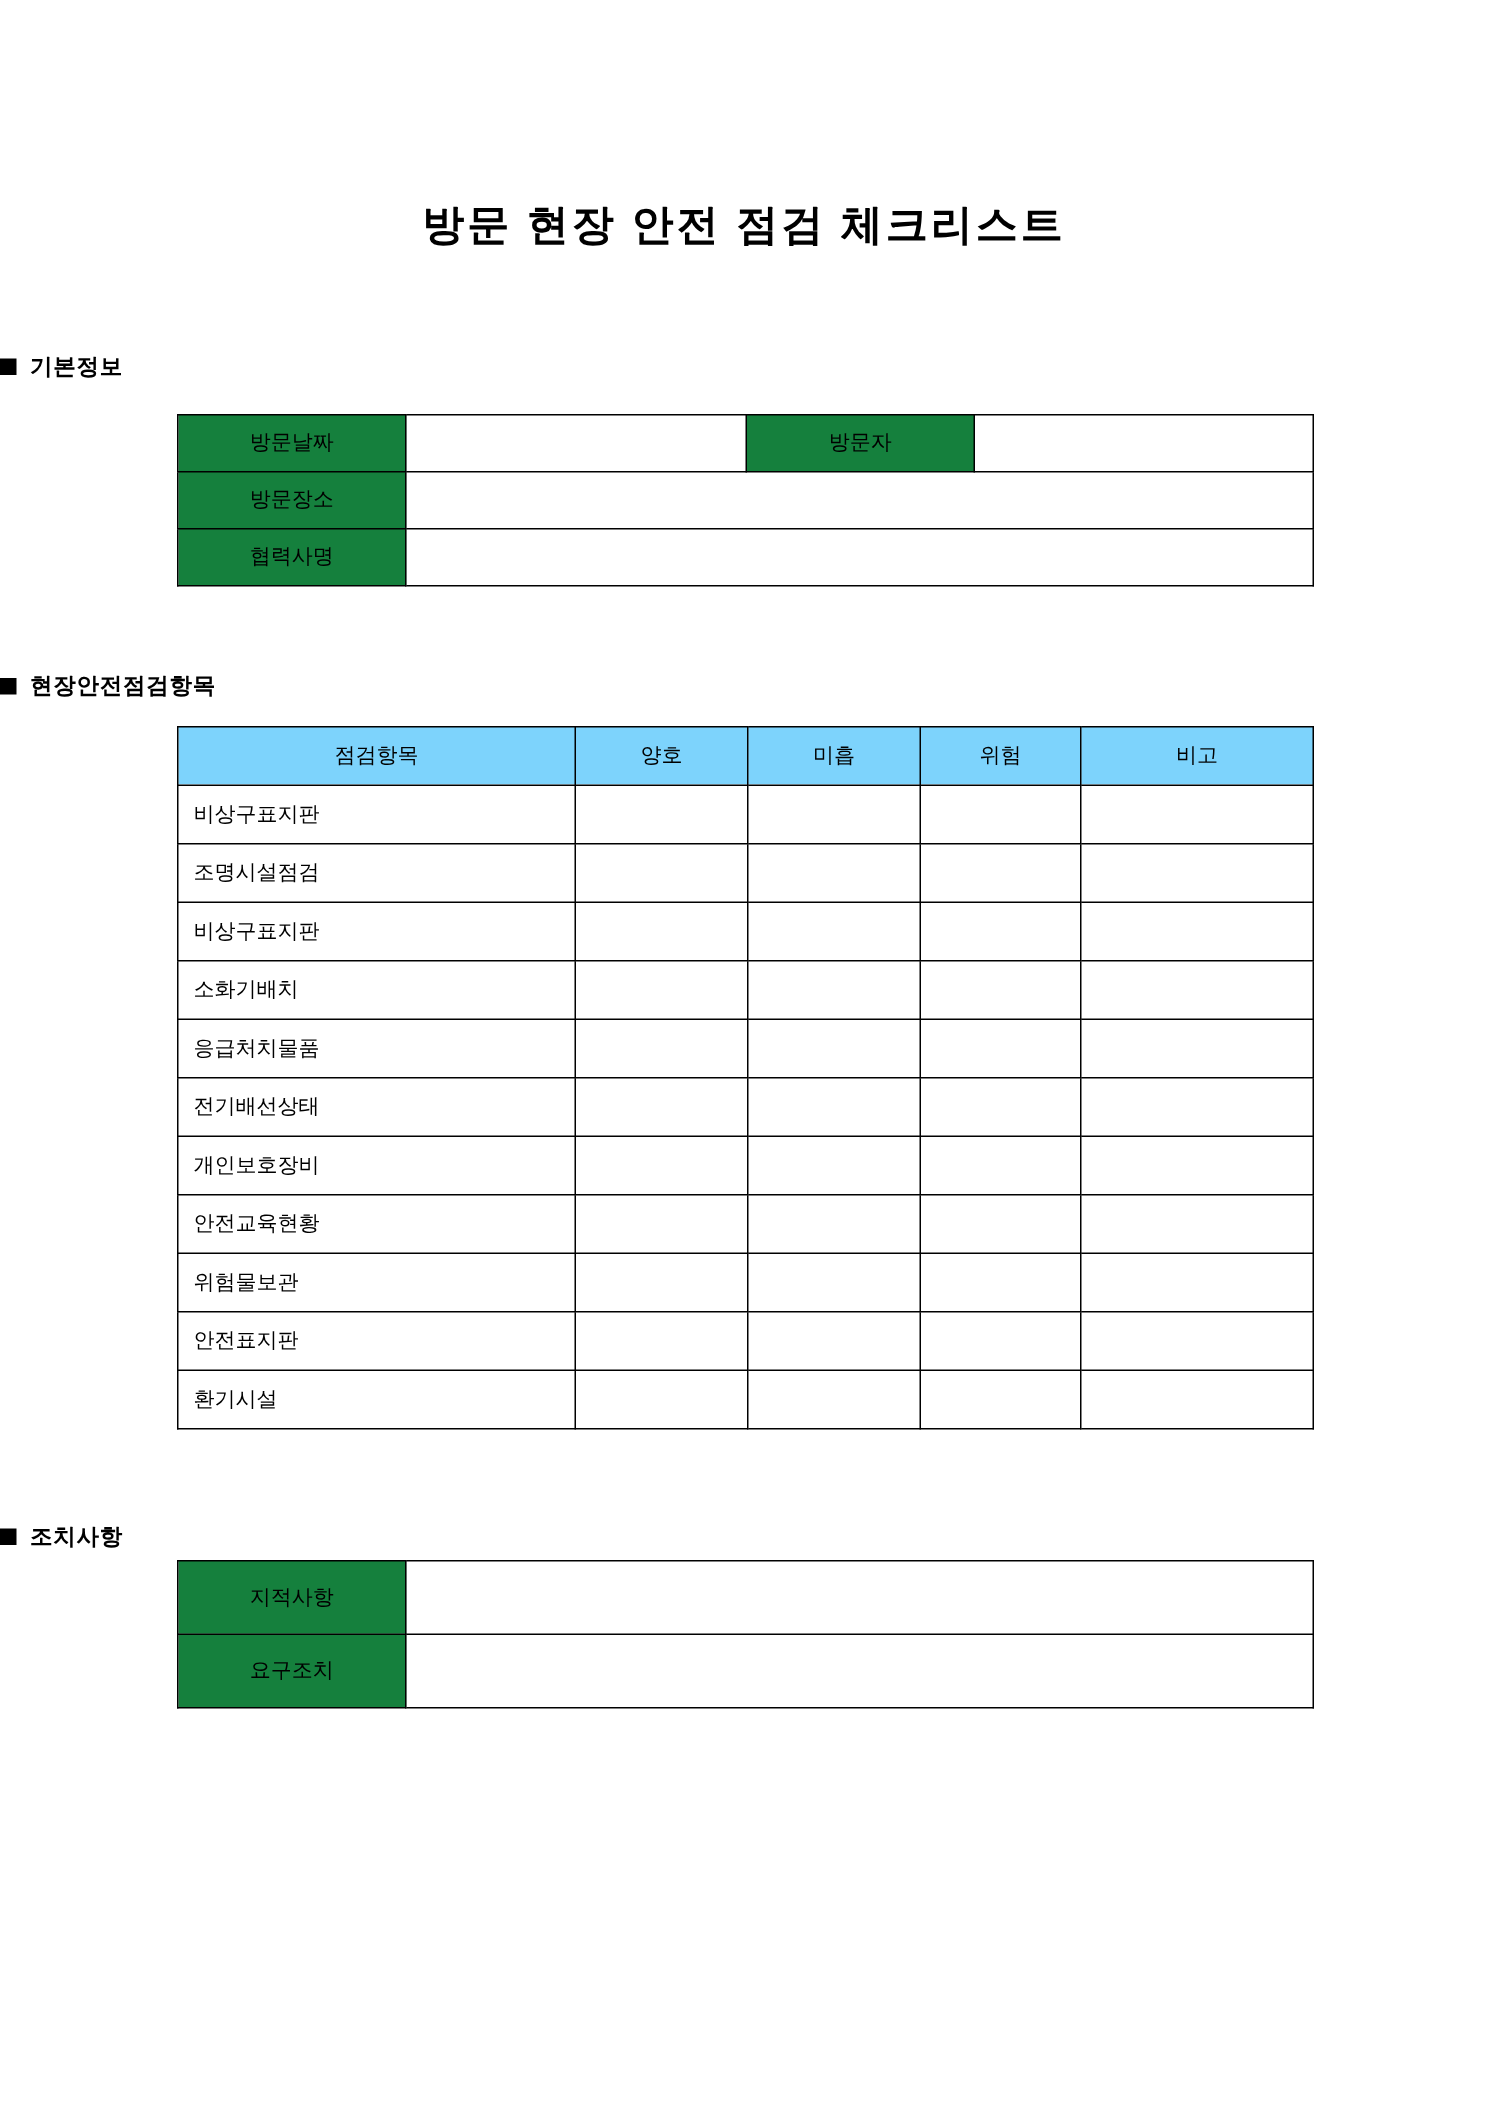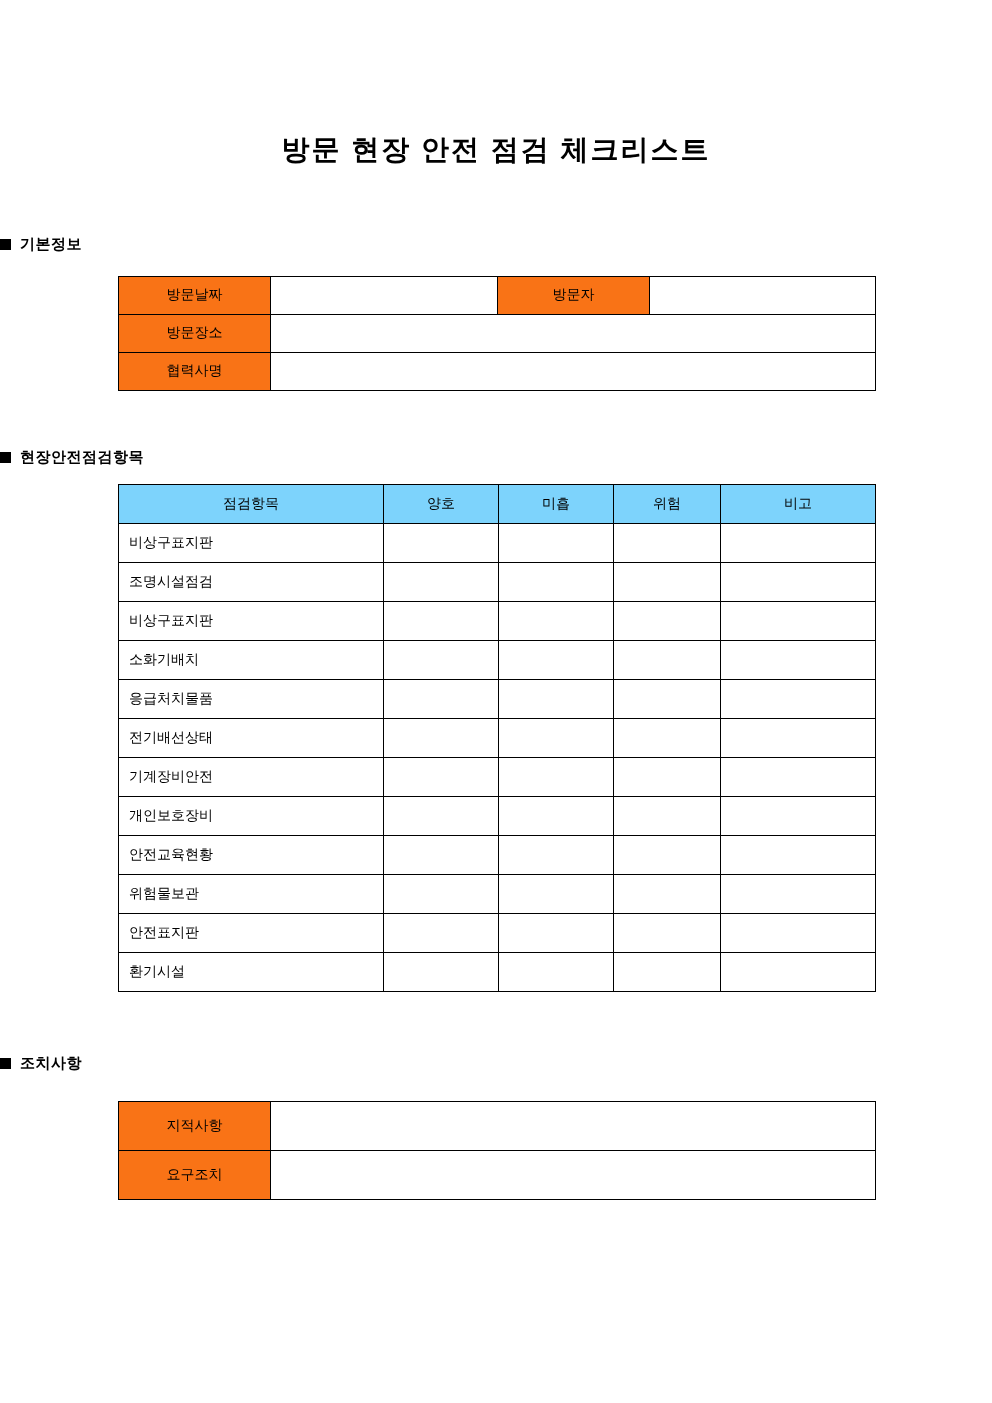--- a/index.html
+++ b/index.html
@@ -61,21 +61,21 @@
     width: 757px;
     font-size: 14px;
   }
   .tbl td, .tbl th {
     border: 1px solid #000000;
     padding: 0 10px;
     font-weight: normal;
     vertical-align: middle;
   }
   .lbl {
-    background: #f97316;
+    background: #15803d;
     text-align: center;
   }
   .val {
     background: #ffffff;
   }
 
   
   #basic-info-table { margin-top: 22px; }
   #basic-info-table td { height: 37px; }
 
@@ -87,21 +87,21 @@
     height: 38px;
   }
   #checklist-table td { height: 38px; }
   #checklist-table td.item-name {
     text-align: left;
     background: #ffffff;
   }
   #checklist-table td.mark-cell { background: #ffffff; }
 
   
-  #action-table { margin-top: 28px; }
+  #action-table { margin-top: 6px; }
   #action-table td { height: 48px; }
 
   .sec-basic { padding-top: 68px; }
   .sec-check { padding-top: 57px; }
   .sec-action { padding-top: 62px; }
 </style>
 </head>
 <body>
 
 <div class="page">
@@ -198,27 +198,20 @@
           <td class="mark-cell"></td>
         </tr>
         <tr>
           <td class="item-name">전기배선상태</td>
           <td class="mark-cell"></td>
           <td class="mark-cell"></td>
           <td class="mark-cell"></td>
           <td class="mark-cell"></td>
         </tr>
         <tr>
-          <td class="item-name">기계장비안전</td>
-          <td class="mark-cell"></td>
-          <td class="mark-cell"></td>
-          <td class="mark-cell"></td>
-          <td class="mark-cell"></td>
-        </tr>
-        <tr>
           <td class="item-name">개인보호장비</td>
           <td class="mark-cell"></td>
           <td class="mark-cell"></td>
           <td class="mark-cell"></td>
           <td class="mark-cell"></td>
         </tr>
         <tr>
           <td class="item-name">안전교육현황</td>
           <td class="mark-cell"></td>
           <td class="mark-cell"></td>

